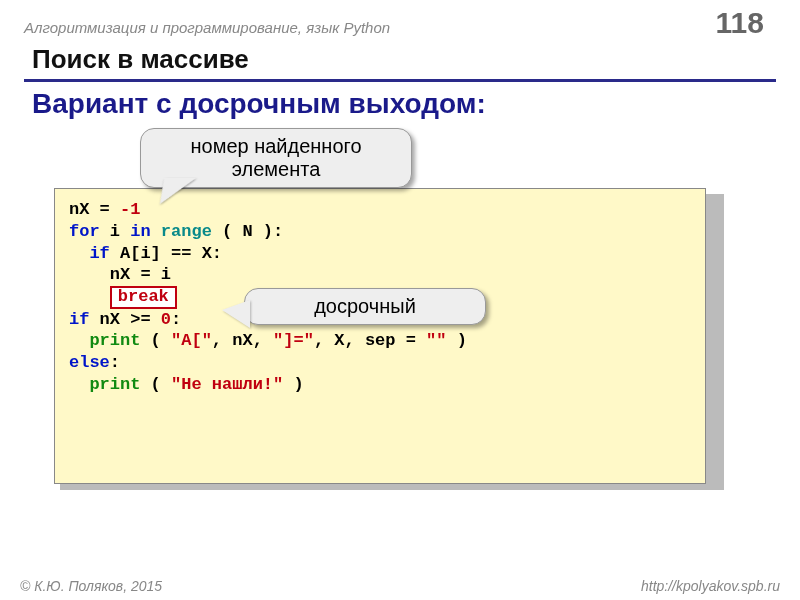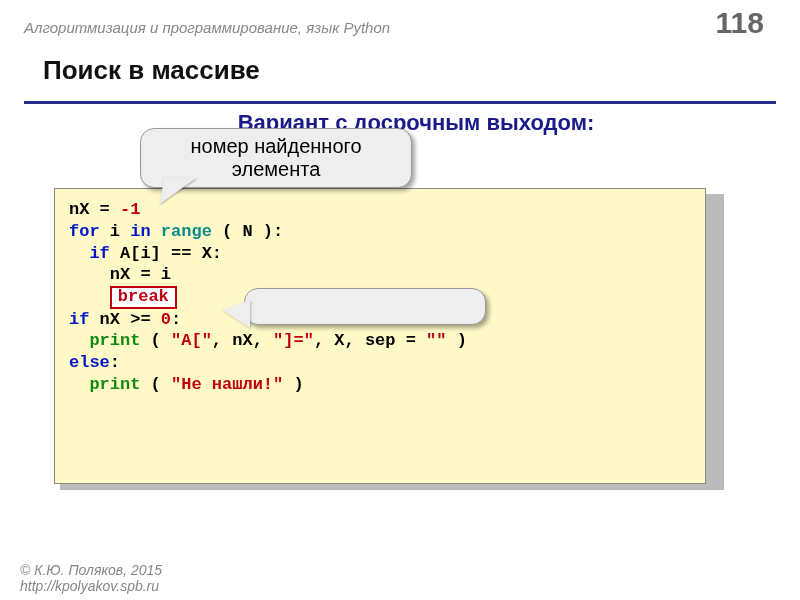--- a/index.html
+++ b/index.html
@@ -29,29 +29,28 @@
   }
   .title-bar {
     margin: 0 24px;
     border-bottom: 3px solid #2a2a8a;
     padding-bottom: 2px;
   }
   .title {
     font-size: 26px;
     font-weight: bold;
     color: #111;
-    margin: 11px;
+    margin: 0;
     padding: 2px 0 2px 8px;
   }
   .subtitle {
-    font-size: 22px;
+    font-size: 28px;
     font-weight: bold;
     color: #1a1a8a;
     margin: 6px 0 0 32px;
-    text-align: center;
   }
   .callout {
     position: absolute;
     background: #eee;
     border: 1px solid #999;
     border-radius: 14px;
     padding: 6px 20px;
     font-size: 20px;
     text-align: center;
     line-height: 1.15;
@@ -116,21 +115,20 @@
   }
   .footer {
     position: absolute;
     left: 0; right: 0; bottom: 6px;
     display: flex;
     justify-content: space-between;
     padding: 0 20px;
     font-style: italic;
     color: #888;
     font-size: 14px;
-    flex-direction: column;
   }
   .code-box pre {
     margin: 0;
     font-family: inherit;
     font-weight: inherit;
   }
 </style>
 </head>
 <body>
 
@@ -157,20 +155,20 @@
 <span class="kw-blue">else</span><span>:</span>
 <span>  </span><span class="kw-green">print</span><span> ( </span><span class="lit-red">"Не нашли!"</span><span> )</span></pre>
 </div>
 
 <div class="callout callout-1">
   <span>номер найденного элемента</span>
 </div>
 <div class="tail tail-1"></div>
 
 <div class="callout callout-2">
-  <br>
+  <span>досрочный</span><br>
 </div>
 <div class="tail tail-2"></div>
 
 <div class="footer">
   <span>© К.Ю. Поляков, 2015</span>
   <span>http://kpolyakov.spb.ru</span>
 </div>
 
 </body></html>

